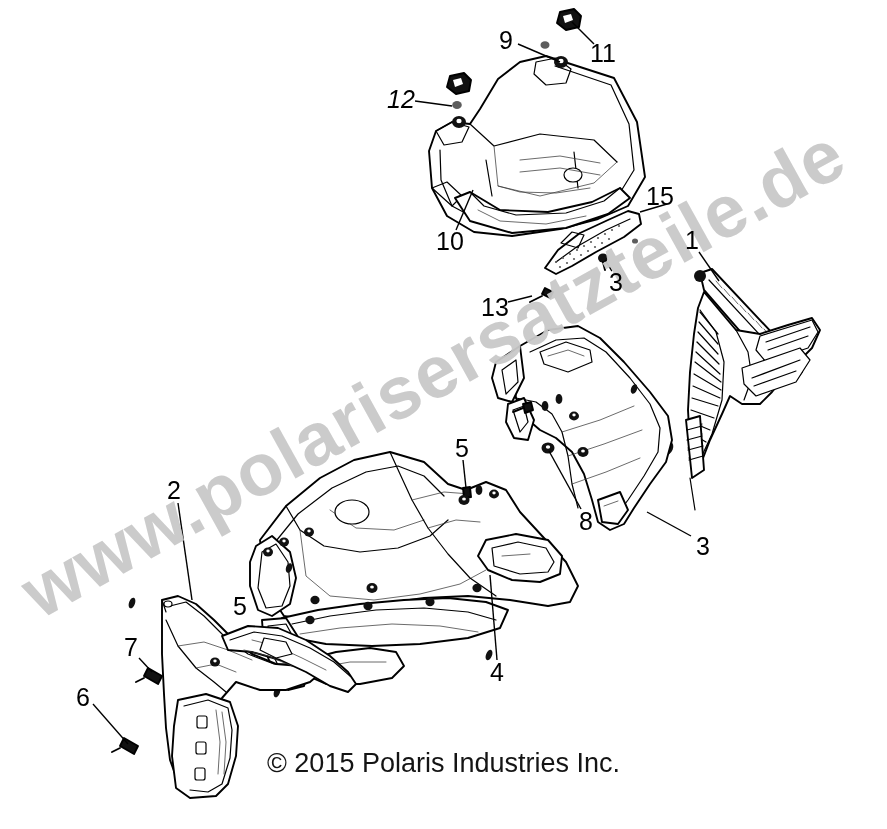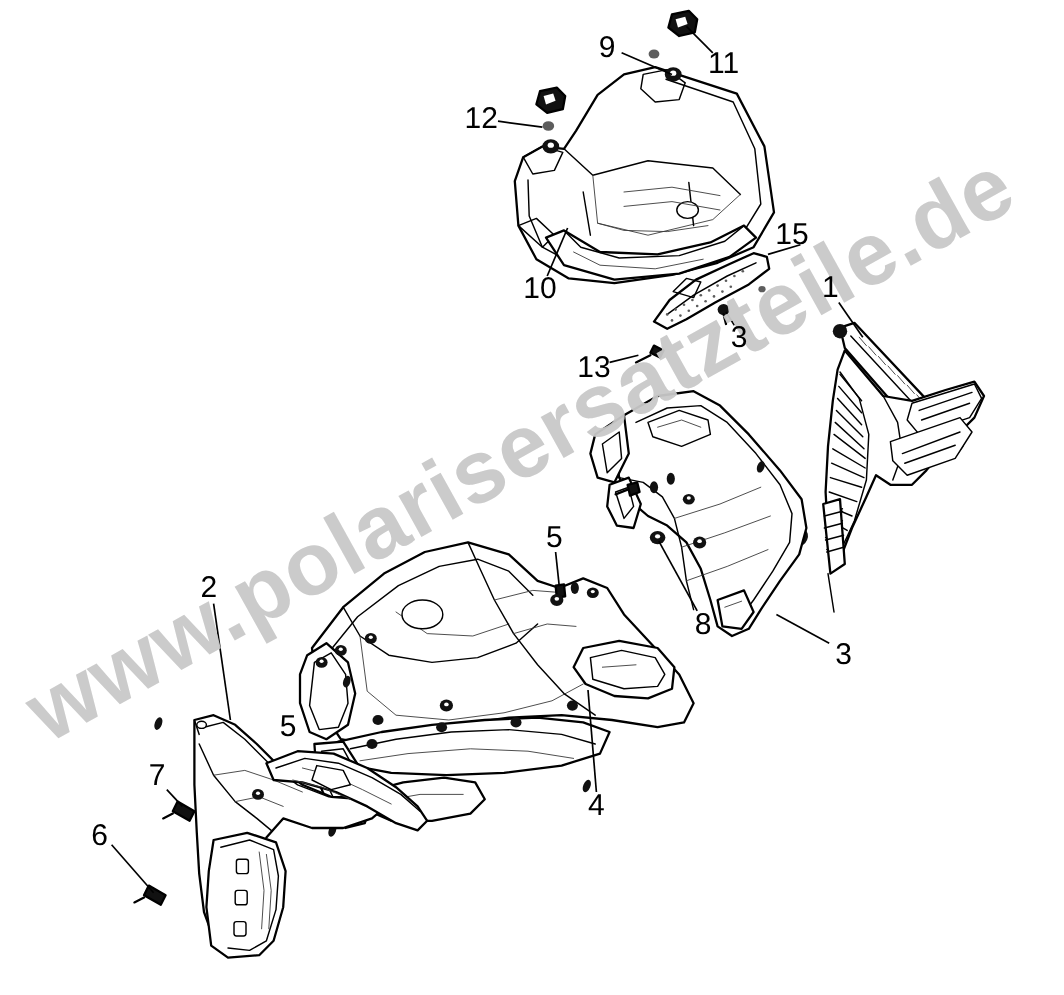--- a/index.html
+++ b/index.html
@@ -392,20 +392,21 @@
     <span class="callout" style="left:703px;  top:546px;">3</span>
     <span class="callout" style="left:497px;  top:672px;">4</span>
     <span class="callout" style="left:462px; top:448px;">5</span>
     <span class="callout" style="left:240px; top:606px;">5</span>
     <span class="callout" style="left:83px;   top:697px;">6</span>
     <span class="callout" style="left:131px;  top:647px;">7</span>
     <span class="callout" style="left:586px;  top:521px;">8</span>
     <span class="callout" style="left:506px;  top:40px;">9</span>
     <span class="callout" style="left:450px;  top:241px;">10</span>
     <span class="callout" style="left:603px;  top:53px;text-align:center;">11</span>
-    <span class="callout" style="left:401px;  top:99px;">12</span>
+    <span class="callout" style="left:401px;  top:99px;font-style:italic;">12</span>
     <span class="callout" style="left:495px;  top:307px;text-align:right;">13</span>
     <span class="callout" style="left:616px;  top:282px;">3</span>
     <span class="callout" style="left:660px;  top:196px;">15</span>
   </div>
 
+  <div id="copyright">© 2015 Polaris Industries Inc.</div>
 
 </div>
 
 </body></html>

